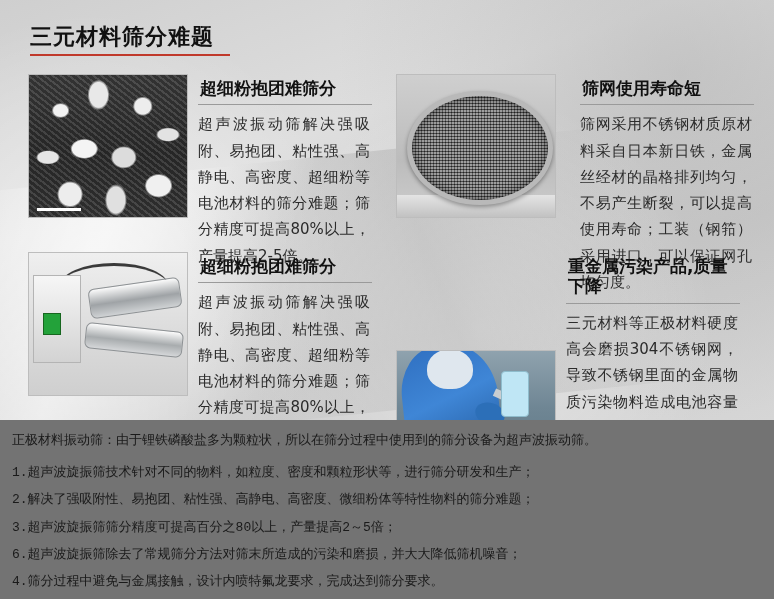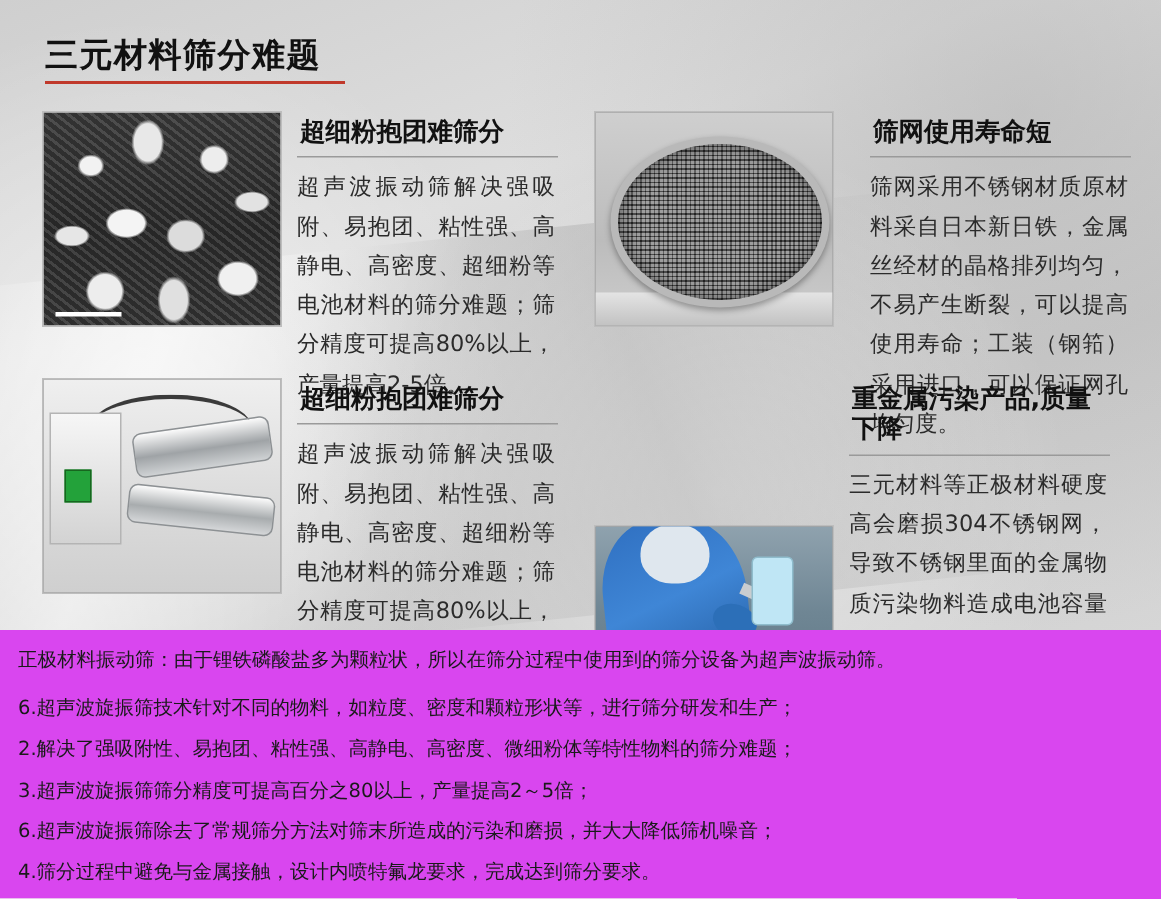--- a/index.html
+++ b/index.html
@@ -251,21 +251,22 @@
     position: absolute;
     left: 0; bottom: 0; width: 100%; height: 14px;
     background: #4e6674;
   }
   
   .bottom {
     position: absolute;
     left: 0; top: 420px;
     width: 774px;
     height: 179px;
-    background: #d946ef;
+    background: #737373;
+    font-family: Liberation Mono, monospace;
   }
   .bottom .lead {
     position: absolute;
     left: 12px; top: 12px;
     width: 752px;
     font-size: 13px;
     color: #1a1a1a;
     line-height: 1.4;
   }
   .bottom ol {
@@ -355,21 +356,21 @@
         <div class="rule"></div>
         <div class="text">三元材料等正极材料硬度高会磨损304不锈钢网，导致不锈钢里面的金属物质污染物料造成电池容量下降，在筛分设备内加特氟龙图层，可以保证网孔均匀度。</div>
       </div>
     </div>
 
   </div>
 
   <div class="bottom">
     <div class="lead">正极材料振动筛：由于锂铁磷酸盐多为颗粒状，所以在筛分过程中使用到的筛分设备为超声波振动筛。</div>
     <ol>
-      <li>6.超声波旋振筛技术针对不同的物料，如粒度、密度和颗粒形状等，进行筛分研发和生产；</li>
+      <li>1.超声波旋振筛技术针对不同的物料，如粒度、密度和颗粒形状等，进行筛分研发和生产；</li>
       <li>2.解决了强吸附性、易抱团、粘性强、高静电、高密度、微细粉体等特性物料的筛分难题；</li>
       <li>3.超声波旋振筛筛分精度可提高百分之80以上，产量提高2～5倍；</li>
       <li>6.超声波旋振筛除去了常规筛分方法对筛末所造成的污染和磨损，并大大降低筛机噪音；</li>
       <li>4.筛分过程中避免与金属接触，设计内喷特氟龙要求，完成达到筛分要求。</li>
     </ol>
   </div>
 
 </div>
 
 </body></html>

